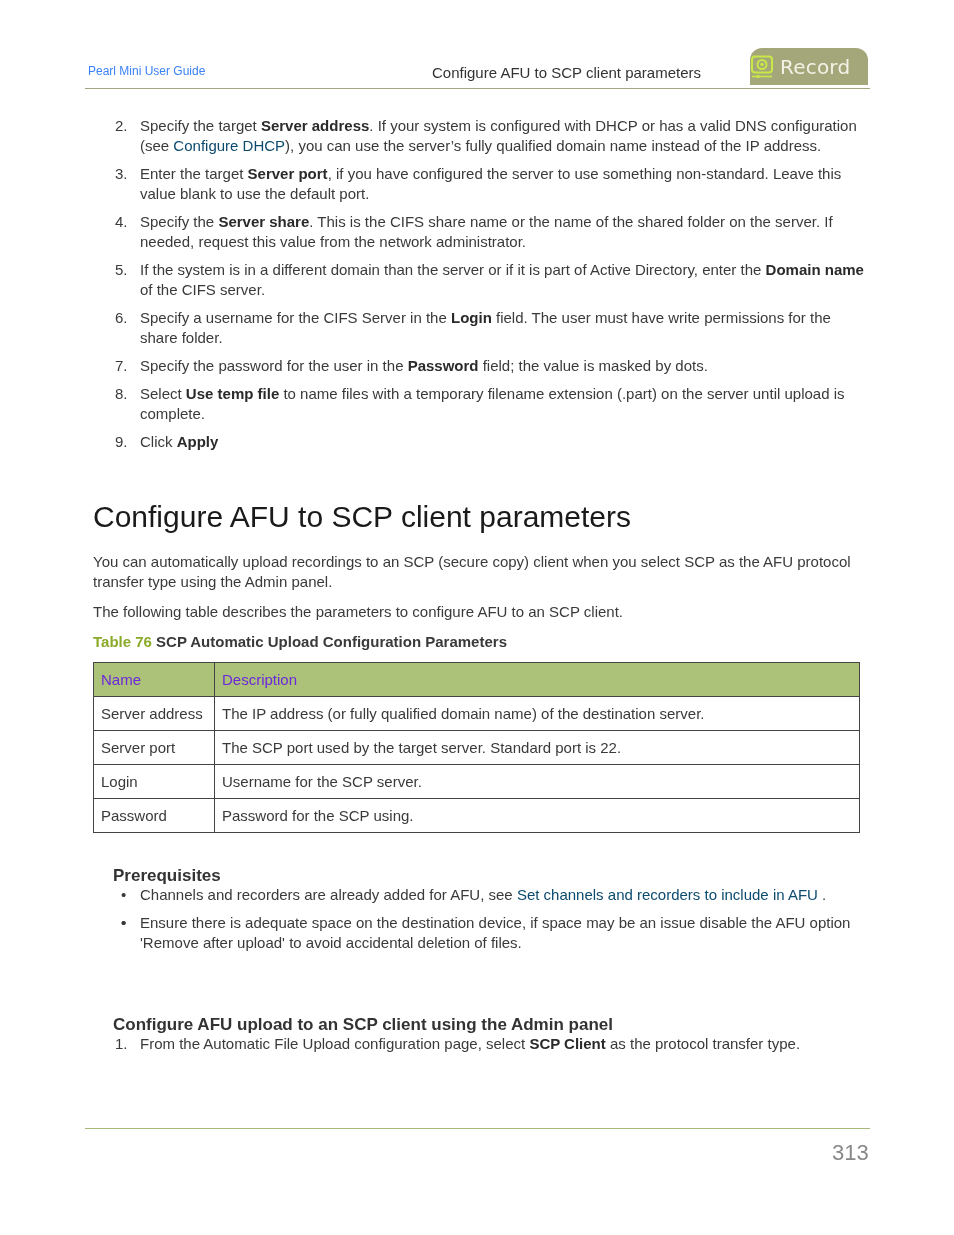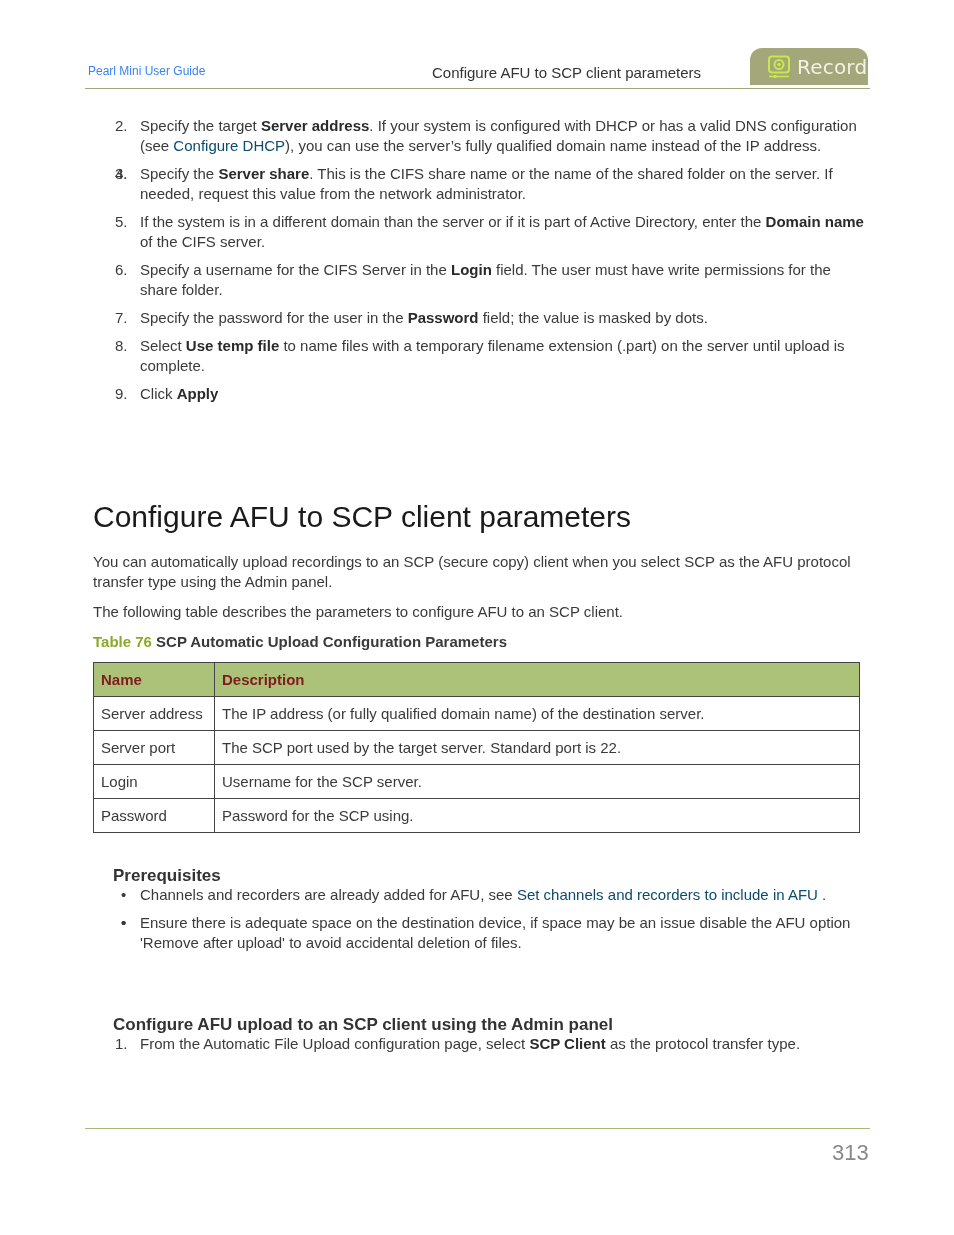--- a/index.html
+++ b/index.html
@@ -9,42 +9,42 @@
   }
   .header {
     position: absolute; left: 85px; top: 48px; width: 785px; height: 40px;
     border-bottom: 1px solid #a6a67e;
   }
   .header .guide { position: absolute; left: 3px; top: 16px; font-size: 12px; color: #3b82f6; }
   .header .section { position: absolute; left: 347px; top: 16px; font-size: 15px; color: #333; }
   .record-badge {
     position: absolute; left: 665px; top: 0px; width: 118px; height: 37px;
     background: #a4a77a; border-radius: 12px 12px 0 0;
-    display: flex; align-items: center; padding-left: 17px; box-sizing: border-box;
+    display: flex; align-items: center; padding-left: 0; box-sizing: border-box;
   }
   .record-badge .ico { width: 24px; height: 24px; margin-right: 6px; }
   .record-badge .lbl { font-size: 20px; color: #f2f2e6; font-family: "DejaVu Sans", sans-serif; letter-spacing: 0.2px; }
 
   .list { position: absolute; left: 100px; width: 765px; font-size: 15px; line-height: 20px; }
   .li { position: relative; padding-left: 40px; margin-bottom: 8px; }
   .li .num { position: absolute; left: 15px; top: 0; }
   b { font-weight: bold; color: #2a2a2a; }
   .link { color: #0c4a6e; }
 
   h1 { position: absolute; left: 93px; top: 500px; margin: 0; font-weight: normal; font-size: 30px; color: #1a1a1a; }
   .para { position: absolute; left: 93px; width: 770px; font-size: 15px; line-height: 20px; }
   .caption { position: absolute; left: 93px; top: 633px; font-size: 15px; font-weight: bold; color: #3a3a3a; }
   .caption .tno { color: #8aaa2a; }
 
   table {
     position: absolute; left: 93px; top: 662px; width: 767px; border-collapse: collapse;
     font-size: 15px;
   }
   th, td { border: 1px solid #444; padding: 0 7px; height: 33px; text-align: left; vertical-align: middle; }
-  th { background: #abc278; font-weight: bold; color: #7f1d1d; height: 33px; }
+  th { background: #abc278; font-weight: normal; color: #6d28d9; height: 33px; }
   td.c1 { width: 106px; white-space: nowrap; }
 
   h3 { position: absolute; margin: 12px; font-size: 17px; font-weight: bold; color: #333; }
   .bullets { position: absolute; left: 100px; width: 765px; font-size: 15px; line-height: 20px; }
   .bi { position: relative; padding-left: 40px; margin-bottom: 8px; }
   .bi .dot { position: absolute; left: 21px; top: 0; }
 
   .footer-line { position: absolute; left: 85px; top: 1128px; width: 785px; border-top: 1px solid #a6b97a; }
   .page-no { position: absolute; left: 832px; top: 1140px; font-size: 22px; color: #888; }
 </style>
@@ -61,21 +61,21 @@
       <circle cx="12" cy="9.5" r="1.8" fill="#c8e84a"></circle>
       <line x1="2" y1="21.5" x2="22" y2="21.5" stroke="#c8e84a" stroke-width="1.6"></line>
       <circle cx="8" cy="21.5" r="1.8" fill="#c8e84a"></circle>
     </svg>
     <span class="lbl">Record</span>
   </div>
 </div>
 
 <div class="list" style="top:116px;" id="steps-top">
     <div class="li"><span class="num">2.</span><span>Specify the target <b>Server address</b>. If your system is configured with DHCP or has a valid DNS configuration (see <span class="link">Configure DHCP</span>), you can use the server’s fully qualified domain name instead of the IP address.</span></div>
-    <div class="li"><span class="num">3.</span></div>
+    <div class="li"><span class="num">3.</span><span>Enter the target <b>Server port</b>, if you have configured the server to use something non-standard. Leave this value blank to use the default port.</span></div>
     <div class="li"><span class="num">4.</span><span>Specify the <b>Server share</b>. This is the CIFS share name or the name of the shared folder on the server. If needed, request this value from the network administrator.</span></div>
     <div class="li"><span class="num">5.</span><span>If the system is in a different domain than the server or if it is part of Active Directory, enter the <b>Domain name</b> of the CIFS server.</span></div>
     <div class="li"><span class="num">6.</span><span>Specify a username for the CIFS Server in the <b>Login</b> field. The user must have write permissions for the share folder.</span></div>
     <div class="li"><span class="num">7.</span><span>Specify the password for the user in the <b>Password</b> field; the value is masked by dots.</span></div>
     <div class="li"><span class="num">8.</span><span>Select <b>Use temp file</b> to name files with a temporary filename extension (.part) on the server until upload is complete.</span></div>
     <div class="li"><span class="num">9.</span><span>Click <b>Apply</b></span></div>
   </div>
 
 <h1>Configure AFU to SCP client parameters</h1>
 <div class="para" style="top:552px;">You can automatically upload recordings to an SCP (secure copy) client when you select SCP as the AFU protocol transfer type using the Admin panel.</div>

